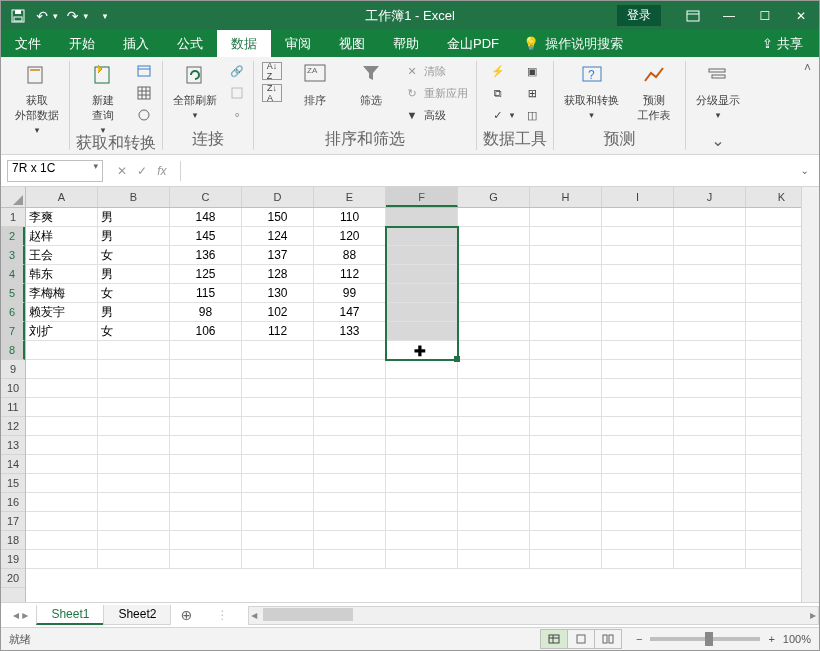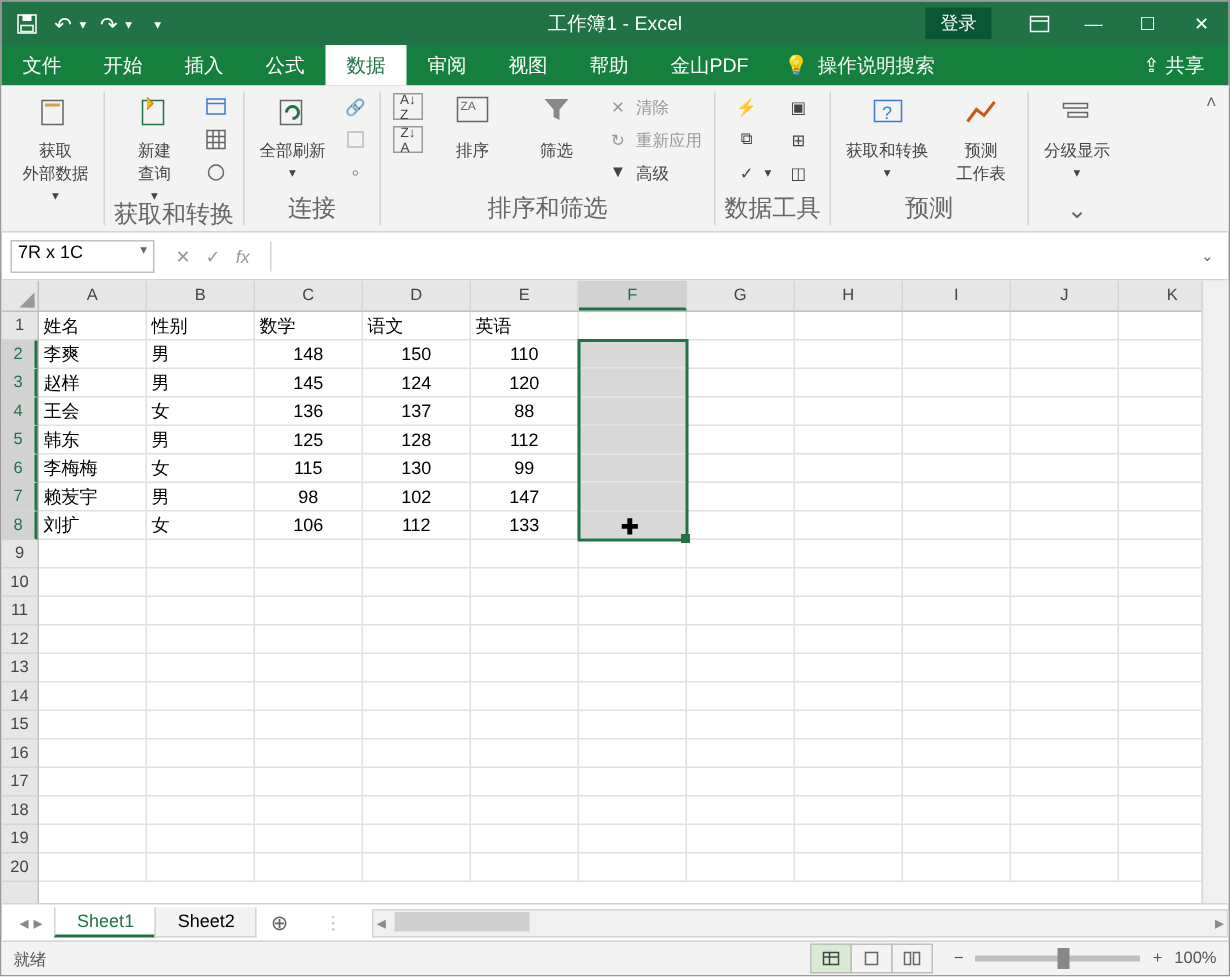--- a/index.html
+++ b/index.html
@@ -384,33 +384,20 @@
             <div class="rh">14</div>
             <div class="rh">15</div>
             <div class="rh">16</div>
             <div class="rh">17</div>
             <div class="rh">18</div>
             <div class="rh">19</div>
             <div class="rh">20</div>
           </div>
         <div class="cells" id="cells">
             <div class="row">
-              <div class="cell">姓名</div>
-              <div class="cell">性别</div>
-              <div class="cell">数学</div>
-              <div class="cell">语文</div>
-              <div class="cell">英语</div>
-              <div class="cell"></div>
-              <div class="cell"></div>
-              <div class="cell"></div>
-              <div class="cell"></div>
-              <div class="cell"></div>
-              <div class="cell"></div>
-            </div>
-            <div class="row">
               <div class="cell">李爽</div>
               <div class="cell">男</div>
               <div class="cell num">148</div>
               <div class="cell num">150</div>
               <div class="cell num">110</div>
               <div class="cell selbg"></div>
               <div class="cell"></div>
               <div class="cell"></div>
               <div class="cell"></div>
               <div class="cell"></div>

